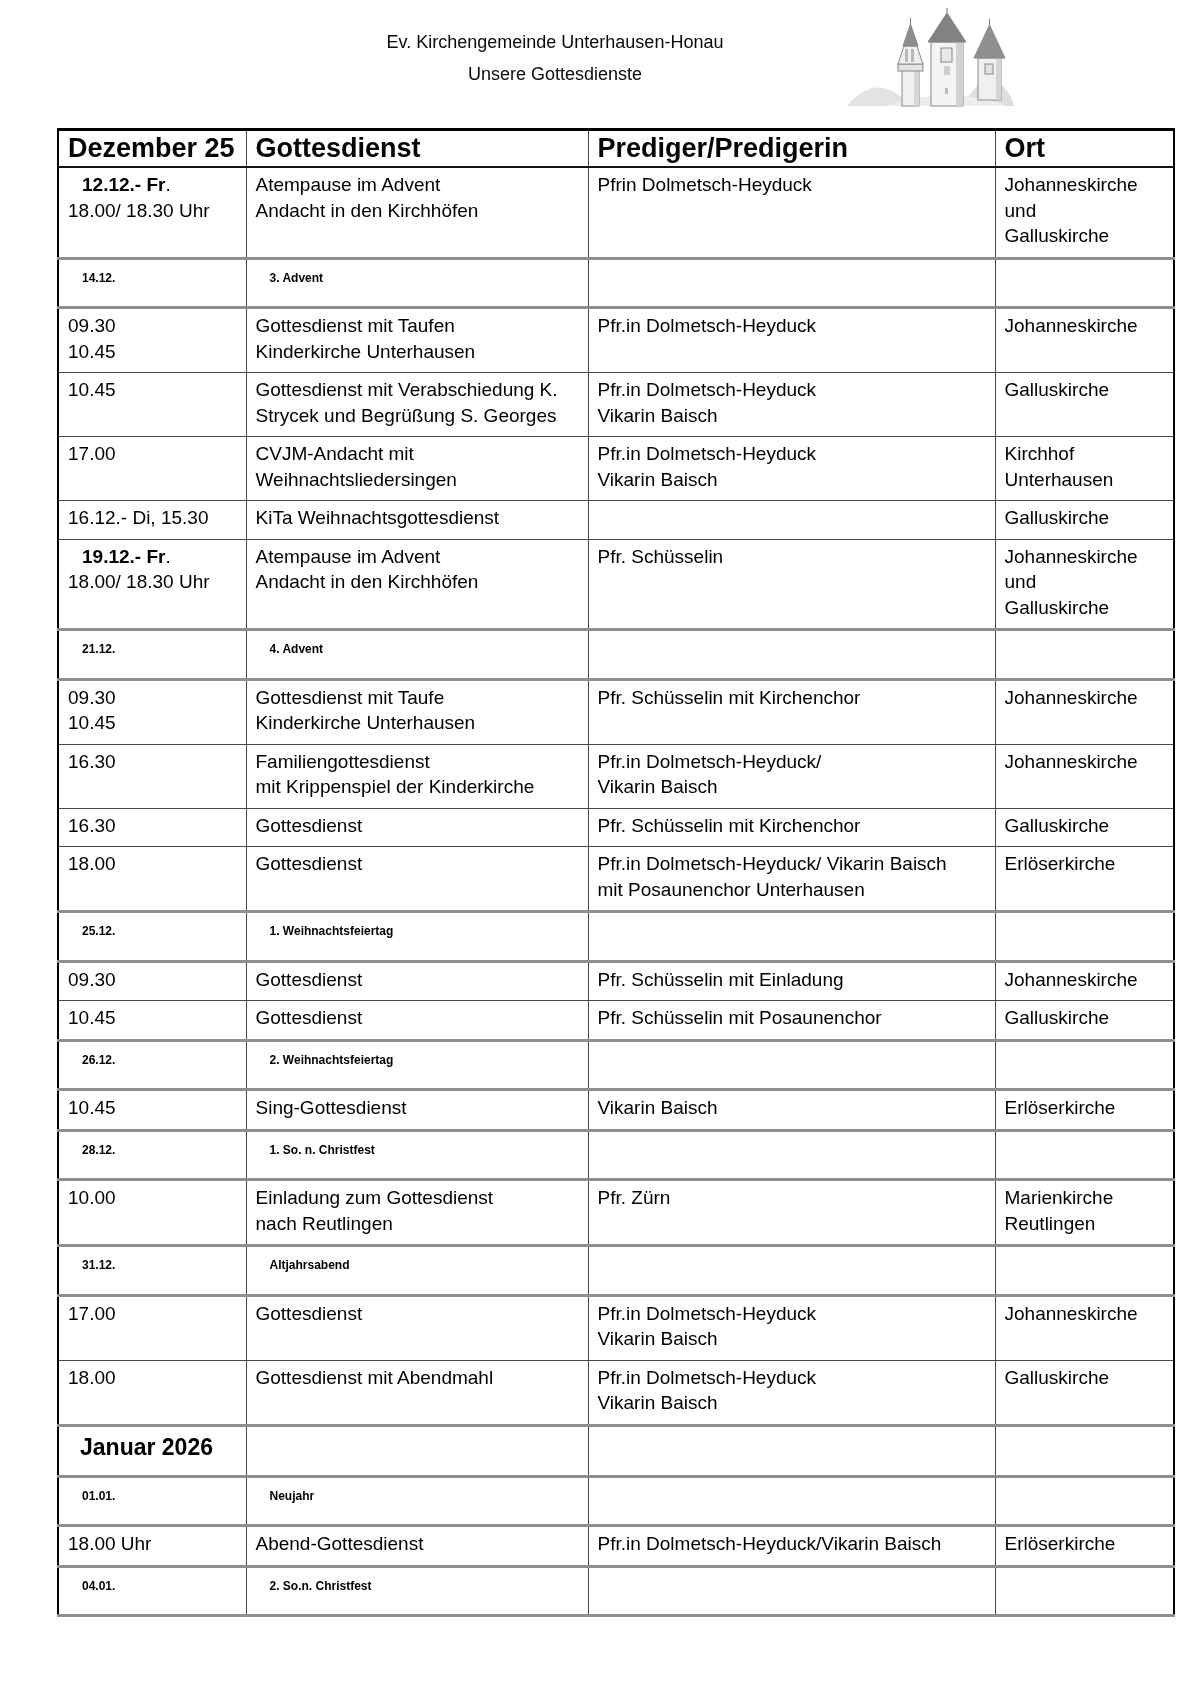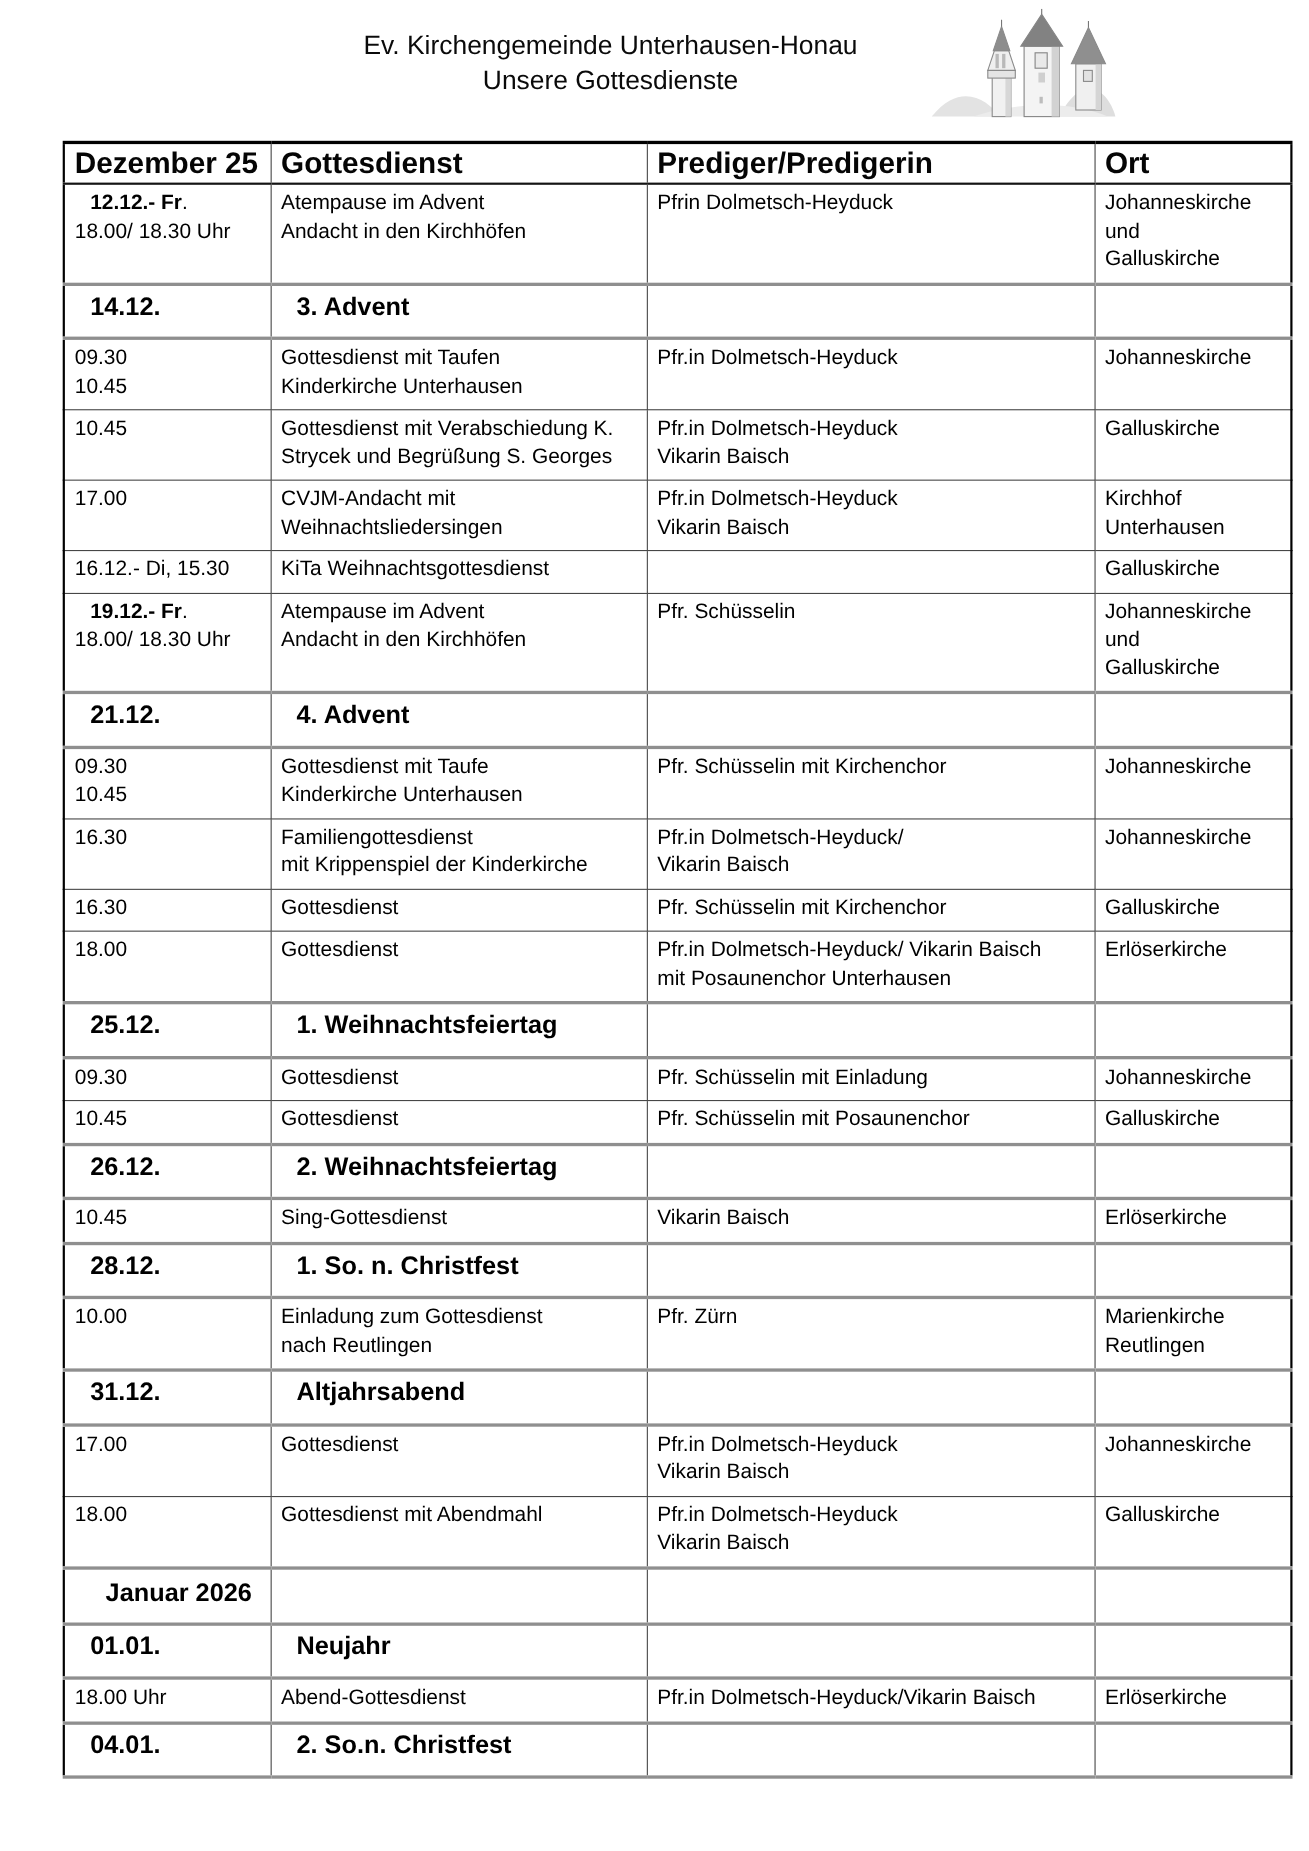--- a/index.html
+++ b/index.html
@@ -4,21 +4,21 @@
 <style>
   html,body{margin:0;padding:0;background:#ffffff;}
   body{
     width:1190px;height:1683px;position:relative;overflow:hidden;
     font-family:"Liberation Sans","DejaVu Sans",sans-serif;
     color:#000;
     -webkit-font-smoothing:antialiased;
   }
   .doc-title{
     position:absolute;top:26px;left:0;width:1110px;
-    text-align:center;font-size:24px;line-height:32px;color:#0a0a0a;
+    text-align:center;font-size:18px;line-height:32px;color:#0a0a0a;
   }
   .logo-wrap{
     position:absolute;top:8px;left:845px;width:170px;height:100px;
   }
   .schedule-wrap{
     position:absolute;top:128px;left:57px;width:1116px;
   }
   table.schedule{
     border-collapse:collapse;table-layout:fixed;width:1116px;
     font-size:19px;
@@ -38,26 +38,26 @@
     font-size:27px;font-weight:bold;color:#050505;
     border-top:3px solid #000;border-bottom:2px solid #141414;
     padding:4px 9px;line-height:27px;
   }
   td .line{line-height:25.5px;white-space:nowrap;}
   .b{font-weight:bold;margin-left:14px;}
   tr.day td{
     border-top:3px solid #8f8f8f;
     border-bottom:3px solid #8f8f8f;
     padding:6px 9px 15px 9px;
-    font-size:23px;
+    font-size:12px;
   }
   tr.month td{
     border-top:3px solid #8f8f8f;
     border-bottom:3px solid #8f8f8f;
-    padding:6px 9px 14px 23px;
+    padding:6px 9px 14px 7px;
   }
   tr.month td .line{font-size:23px;line-height:28px;}
   tr.entry td{padding-bottom:8px;}
 </style>
 </head>
 <body>
 
 <div class="doc-title">
   <div>Ev. Kirchengemeinde Unterhausen-Honau</div>
   <div>Unsere Gottesdienste</div>

